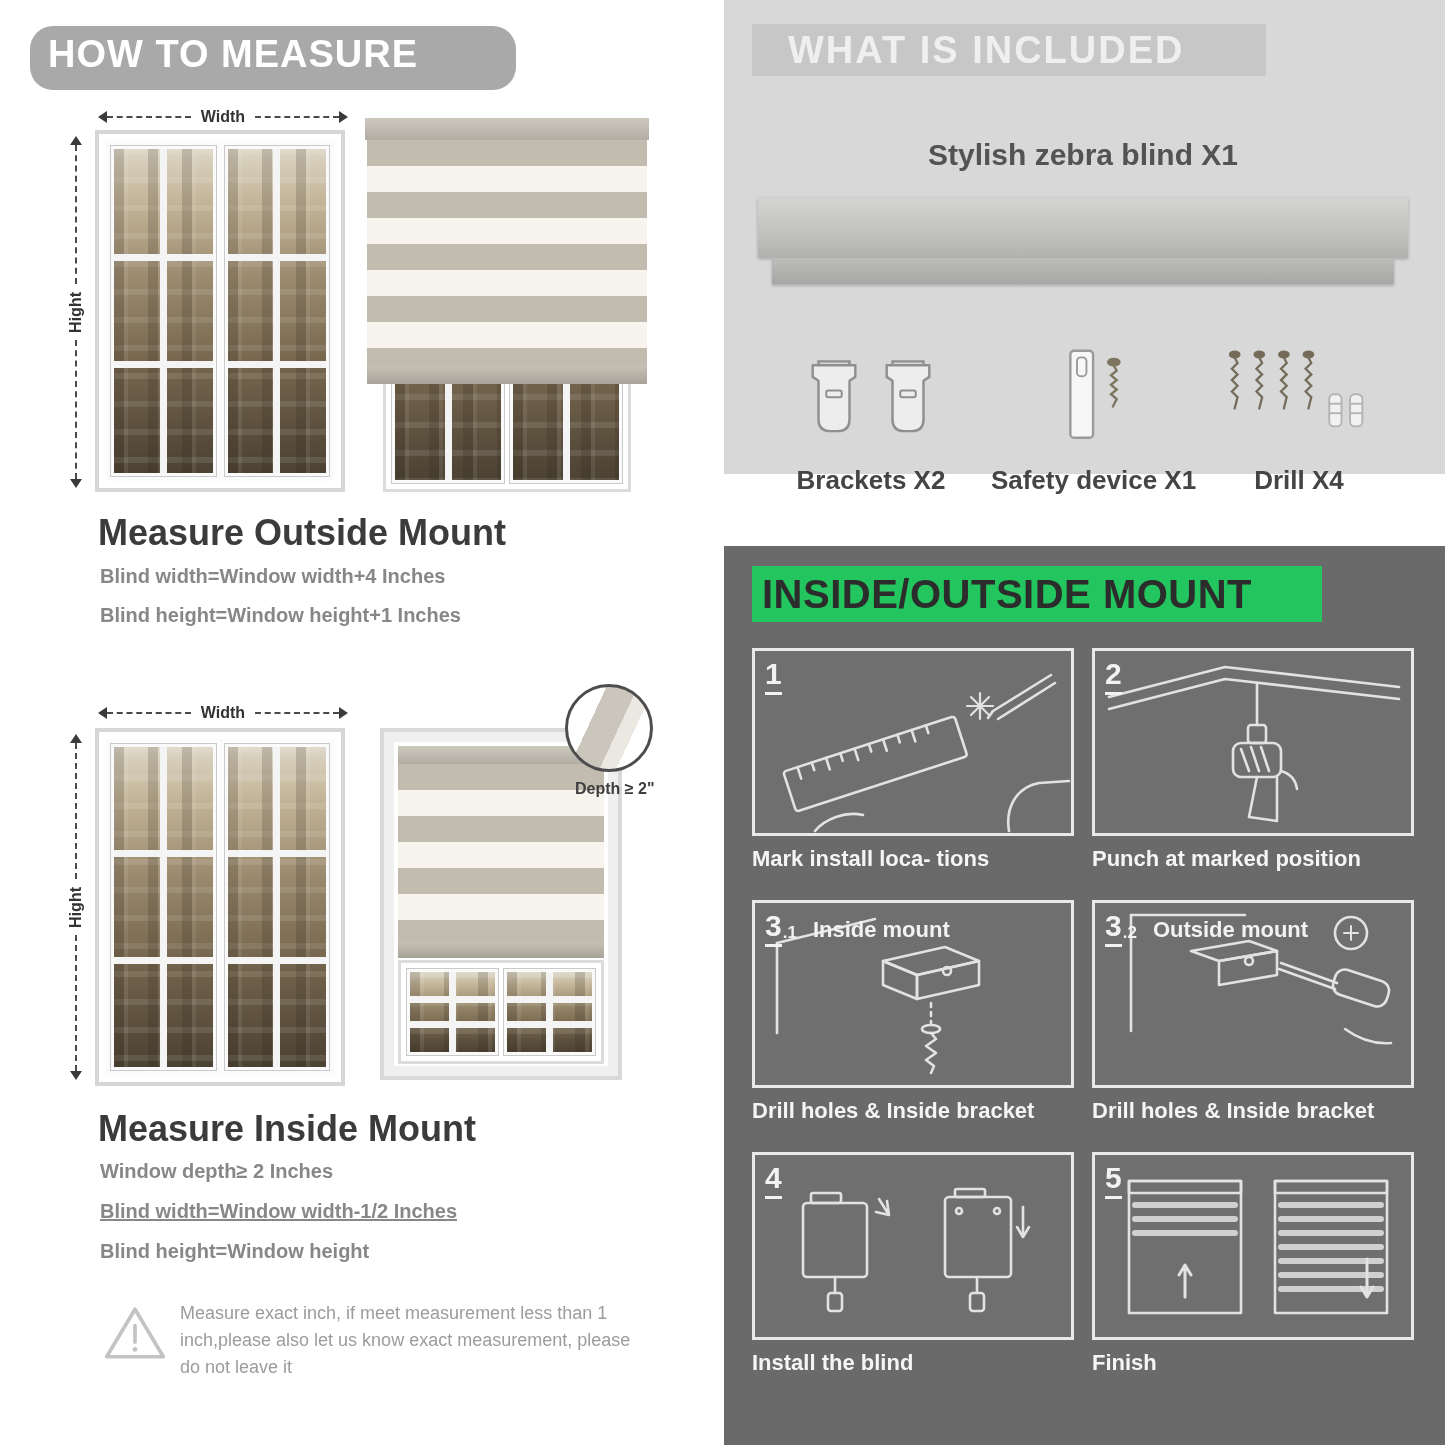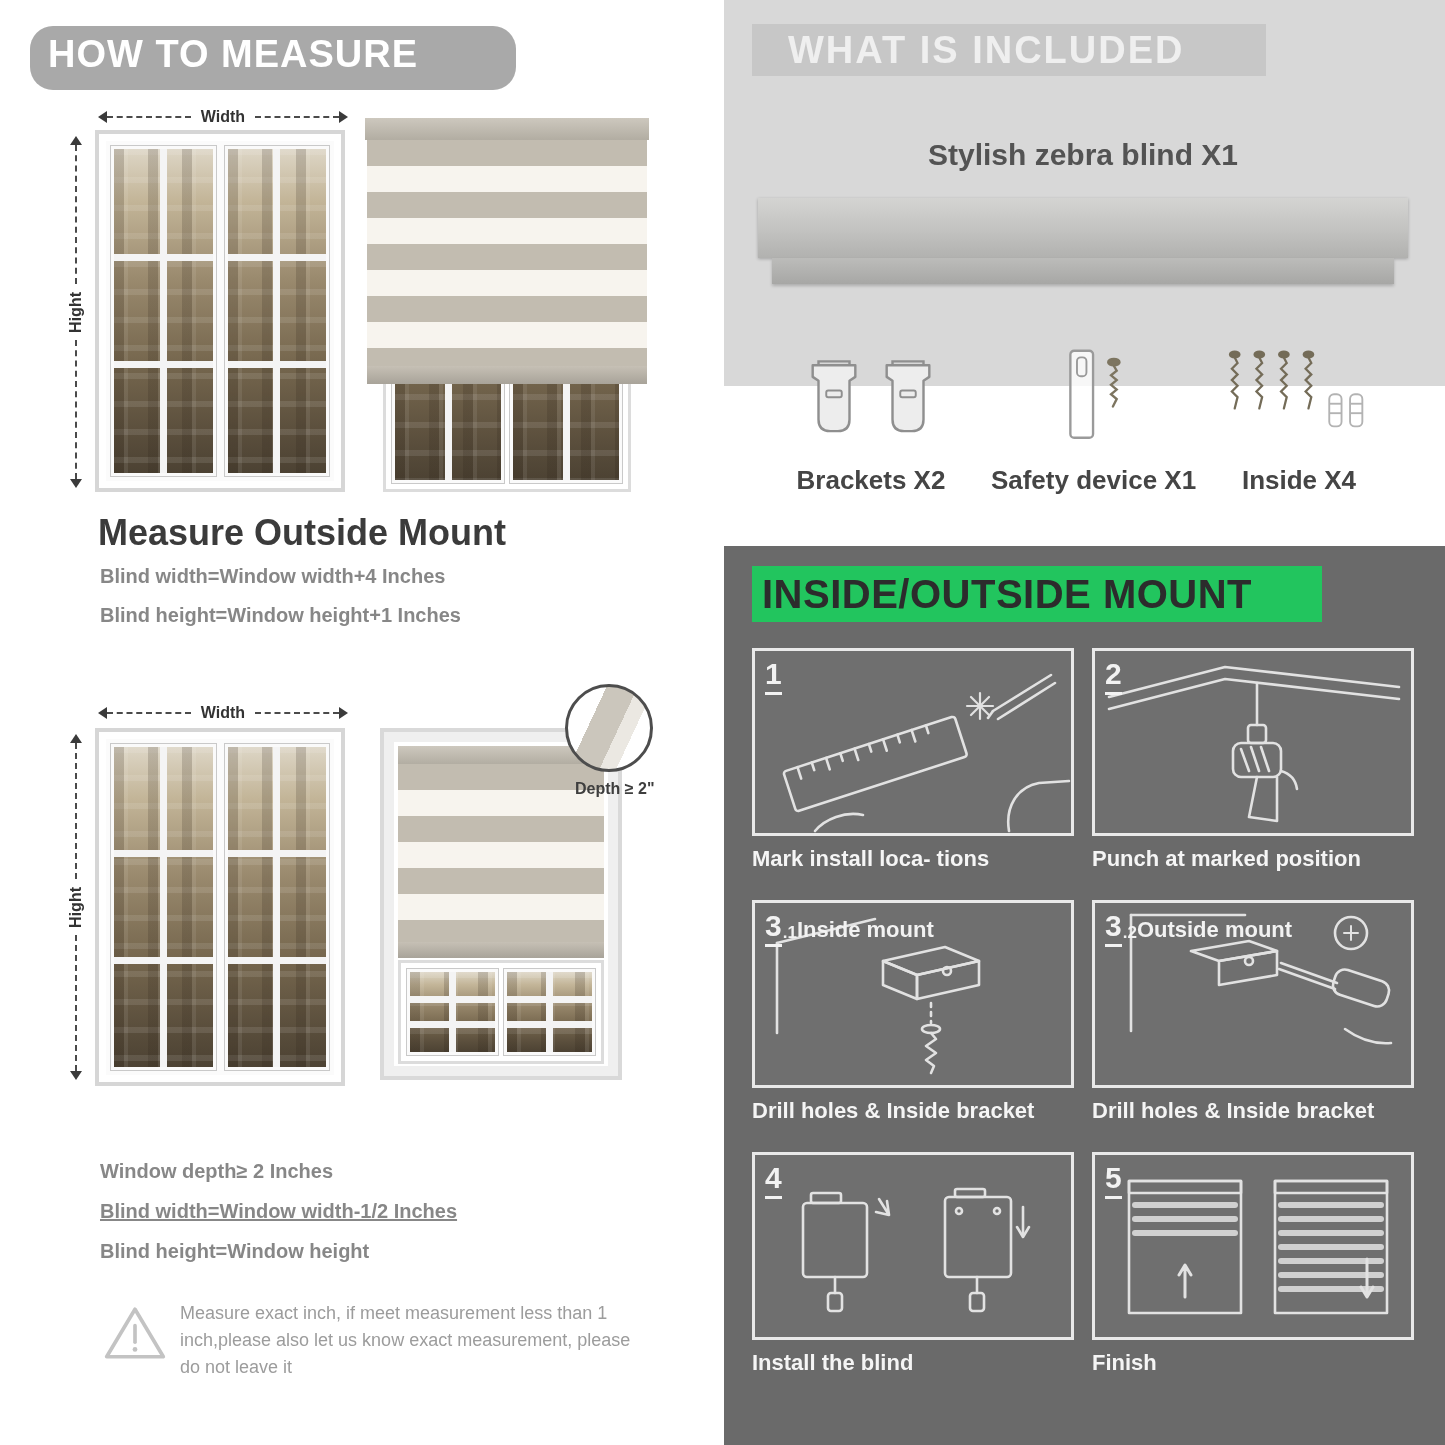--- a/index.html
+++ b/index.html
@@ -45,21 +45,21 @@
   .tri.u{border-left:6px solid transparent;border-right:6px solid transparent;border-bottom:9px solid #3a3a3a;}
   .tri.d{border-left:6px solid transparent;border-right:6px solid transparent;border-top:9px solid #3a3a3a;}
 
   .depth-circle{border:3px solid #4d4d4d;border-radius:50%;background:
       linear-gradient(115deg,#ffffff 32%,#cbc6bc 32% 58%,#ebe8e2 58% 72%,#ffffff 72%);}
   .depth-label{font-weight:700;font-size:16px;color:#3e3e3e;}
 
   .warn-text{font-size:18px;line-height:27px;color:#9c9c9c;}
 
   
-  .right-top{left:724px;top:0;width:721px;height:386px;background:#d8d8d8;}
+  .right-top{left:724px;top:0;width:721px;height:474px;background:#d8d8d8;}
   .banner-light{background:#c7c7c7;color:#efefef;font-weight:700;font-size:38px;
                 line-height:52px;padding-left:36px;letter-spacing:2px;}
   .blind-label{font-weight:700;font-size:30px;color:#535353;text-align:center;}
   .cassette-big{background:linear-gradient(180deg,#d4d4d2 0%,#c2c2c0 55%,#b1b1af 100%);
                 box-shadow:0 1px 3px rgba(0,0,0,.25);}
   .cassette-under{background:linear-gradient(180deg,#bcbcba 0%,#a7a7a5 100%);
                 box-shadow:0 2px 3px rgba(0,0,0,.2);}
   .inc-item{display:flex;flex-direction:column;align-items:center;justify-content:flex-end;}
   .inc-icons{display:flex;align-items:flex-end;gap:12px;margin-bottom:14px;}
   .inc-label{font-weight:700;font-size:26px;color:#454545;white-space:nowrap;}
@@ -69,21 +69,21 @@
   .banner-white{background:#22c55e;color:#2c2c2c;font-weight:700;font-size:40px;
                 line-height:56px;padding-left:10px;letter-spacing:.5px;}
   .step-grid{position:absolute;left:28px;top:102px;display:grid;
              grid-template-columns:322px 322px;column-gap:18px;row-gap:28px;}
   .panel{position:relative;height:188px;border:3px solid #e9e9e9;background:#6f6f6f;box-sizing:border-box;}
   .caption{margin-top:10px;font-weight:700;font-size:22px;color:#f5f5f5;}
   .stepnum{position:absolute;top:8px;left:10px;display:flex;align-items:flex-end;z-index:2;}
   .stepnum .n{font-weight:700;font-size:30px;color:#f2f2f2;line-height:1;
               border-bottom:3px solid #f2f2f2;padding-bottom:3px;}
   .stepnum .sub{font-weight:700;font-size:17px;color:#f2f2f2;margin-left:1px;padding-bottom:4px;}
-  .stepnum .steptitle{font-weight:700;font-size:22px;color:#f2f2f2;padding-bottom:4px;}
+  .stepnum .steptitle{font-weight:700;font-size:22px;color:#f2f2f2;margin-left:16px;padding-bottom:4px;}
   .art{position:absolute;inset:0;width:100%;height:100%;}
 </style>
 </head>
 <body>
 
 <div class="canvas">
 
   <div class="abs banner-gray" style="left:30px;top:26px;width:468px;height:64px;border-radius:23px;">HOW TO MEASURE</div>
 
   <div class="abs" style="left:60px;top:100px;width:600px;height:398px;">
@@ -155,20 +155,21 @@
       </div>
       <div class="abs cassette-sm" style="left:14px;right:14px;top:14px;height:18px;"></div>
       <div class="abs zstripes" style="left:14px;right:14px;top:32px;height:178px;"></div>
       <div class="abs brail" style="left:14px;right:14px;top:210px;height:16px;"></div>
     </div>
 
     <div class="abs depth-circle" style="left:505px;top:-6px;width:82px;height:82px;"></div>
     <div class="abs depth-label" style="left:515px;top:90px;">Depth ≥ 2"</div>
   </div>
 
+  <div class="abs sec-title" style="left:98px;top:1108px;">Measure Inside Mount</div>
   <div class="abs formula" style="left:100px;top:1160px;">Window depth≥ 2 Inches</div>
   <div class="abs formula" style="left:100px;top:1200px;text-decoration:underline;">Blind width=Window width-1/2 Inches</div>
   <div class="abs formula" style="left:100px;top:1240px;">Blind height=Window height</div>
 
   <div class="abs" style="left:103px;top:1303px;width:64px;height:60px;">
     <svg viewBox="0 0 70 64" width="64" height="60">
       <path d="M35 6 L66 58 L4 58 Z" fill="none" stroke="#c3c3c3" stroke-width="4" stroke-linejoin="round"></path>
       <line x1="35" y1="24" x2="35" y2="42" stroke="#c3c3c3" stroke-width="4" stroke-linecap="round"></line>
       <circle cx="35" cy="50" r="2.6" fill="#c3c3c3"></circle>
     </svg>
@@ -237,21 +238,21 @@
           <g fill="rgba(255,255,255,.65)" stroke="#b3b3b3" stroke-width="2">
             <rect x="112" y="50" width="13" height="34" rx="5"></rect>
             <rect x="134" y="50" width="13" height="34" rx="5"></rect>
             <line x1="112" y1="60" x2="125" y2="60"></line>
               <line x1="112" y1="70" x2="125" y2="70"></line>
             <line x1="134" y1="60" x2="147" y2="60"></line>
               <line x1="134" y1="70" x2="147" y2="70"></line>
           </g>
         </svg>
       </div>
-      <div class="inc-label">Inside X4</div>
+      <div class="inc-label">Drill X4</div>
     </div>
   </div>
 
   <div class="abs right-dark">
     <div class="abs banner-white" style="left:28px;top:20px;width:560px;height:56px;">INSIDE/OUTSIDE MOUNT</div>
 
     <div class="step-grid">
 
       <div class="step-cell">
         <div class="panel">

